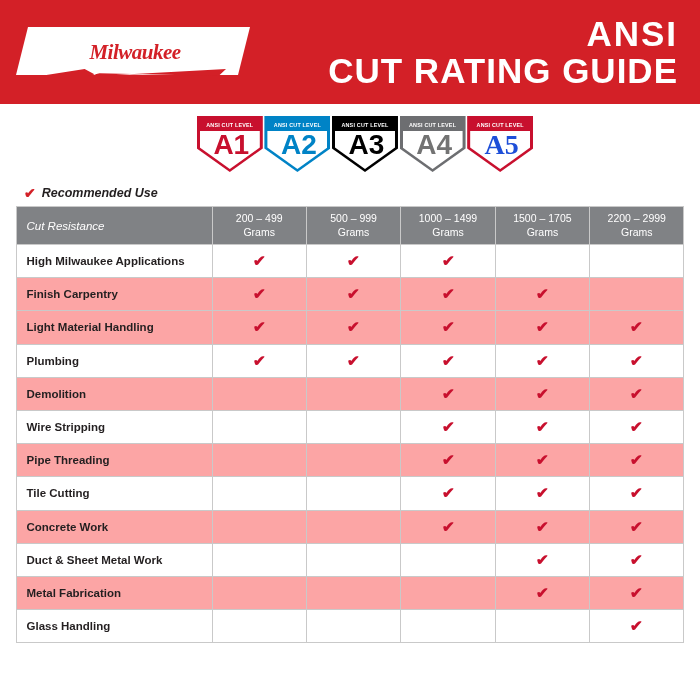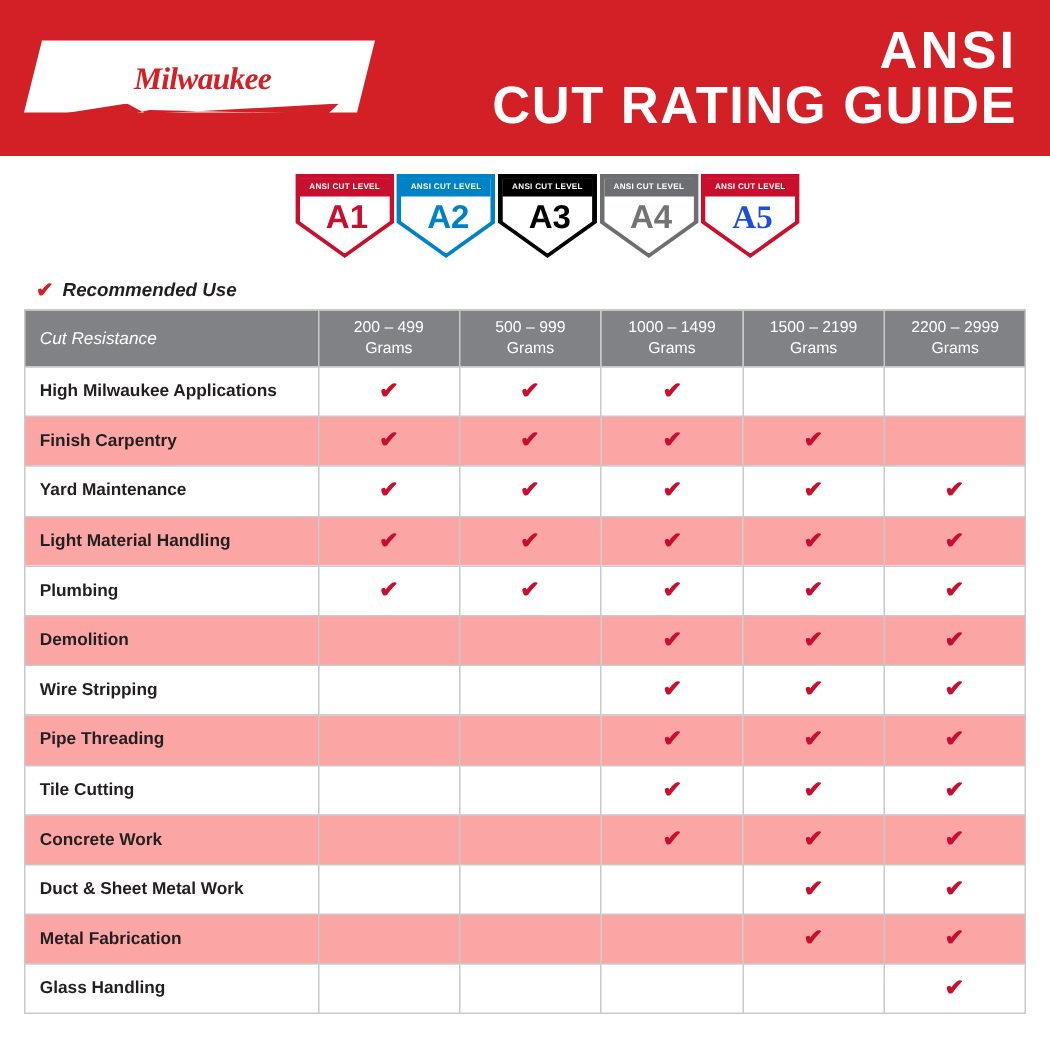--- a/index.html
+++ b/index.html
@@ -123,21 +123,21 @@
     color: #ffffff;
     white-space: nowrap;
   }
   .shield-level {
     position: absolute;
     left: 3px; right: 0; top: 15px;
     height: 28px;
     display: flex;
     align-items: center;
     justify-content: center;
-    font-size: 22px;
+    font-size: 28px;
     font-weight: bold;
   }
 
   
   .rec-row {
     display: flex;
     align-items: center;
     gap: 6px;
     padding: 0 0 5px 24px;
     height: 22px;
@@ -304,21 +304,21 @@
       </th>
       <th class="grams">
         <div>500 – 999</div>
         <div>Grams</div>
       </th>
       <th class="grams">
         <div>1000 – 1499</div>
         <div>Grams</div>
       </th>
       <th class="grams">
-        <div>1500 – 2199</div>
+        <div>1500 – 1705</div>
         <div>Grams</div>
       </th>
       <th class="grams">
         <div>2200 – 2999</div>
         <div>Grams</div>
       </th>
     </tr>
   </thead>
   <tbody id="table-body">
       <tr>
@@ -330,28 +330,20 @@
         <td class="cell"></td>
       </tr>
       <tr class="alt">
         <td class="row-label">Finish Carpentry</td>
         <td class="cell"><span class="tick">✔</span></td>
         <td class="cell"><span class="tick">✔</span></td>
         <td class="cell"><span class="tick">✔</span></td>
         <td class="cell"><span class="tick">✔</span></td>
         <td class="cell"></td>
       </tr>
-      <tr>
-        <td class="row-label">Yard Maintenance</td>
-        <td class="cell"><span class="tick">✔</span></td>
-        <td class="cell"><span class="tick">✔</span></td>
-        <td class="cell"><span class="tick">✔</span></td>
-        <td class="cell"><span class="tick">✔</span></td>
-        <td class="cell"><span class="tick">✔</span></td>
-      </tr>
       <tr class="alt">
         <td class="row-label">Light Material Handling</td>
         <td class="cell"><span class="tick">✔</span></td>
         <td class="cell"><span class="tick">✔</span></td>
         <td class="cell"><span class="tick">✔</span></td>
         <td class="cell"><span class="tick">✔</span></td>
         <td class="cell"><span class="tick">✔</span></td>
       </tr>
       <tr>
         <td class="row-label">Plumbing</td>

